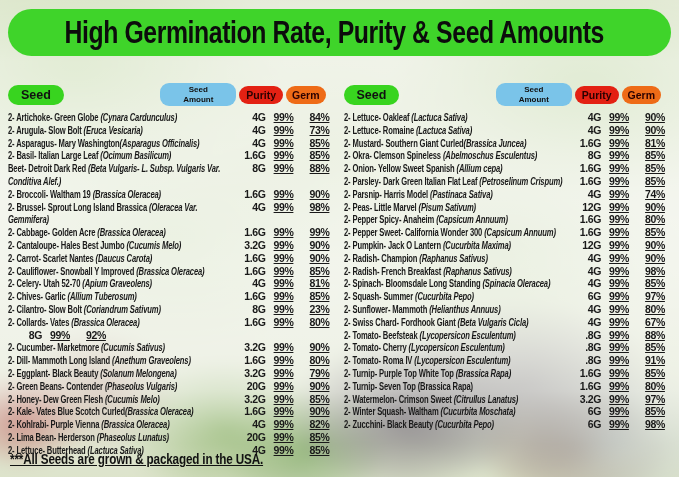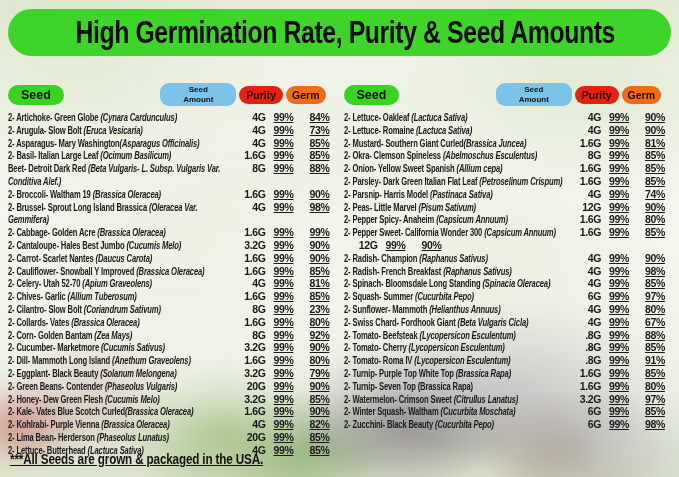--- a/index.html
+++ b/index.html
@@ -23,21 +23,21 @@
       radial-gradient(260px 160px at 200px 260px, rgba(175,205,140,.40), transparent 70%),
       radial-gradient(240px 150px at 520px 280px, rgba(170,200,135,.40), transparent 70%),
       linear-gradient(180deg,#dce4ca 0%,#e2e7d4 45%,#d7dfc3 100%);}
   .veil{position:absolute;inset:0;background:linear-gradient(180deg,
       rgba(255,255,255,.28) 0%, rgba(255,255,255,.55) 13%,
       rgba(255,255,255,.62) 55%, rgba(255,255,255,.50) 82%,
       rgba(255,255,255,.22) 93%, rgba(255,255,255,.12) 100%);}
 
   
   .banner{position:absolute;left:8px;right:8px;top:9px;height:47px;border-radius:26px;
-    background:var(--banner-green,#3fd42a);display:flex;align-items:center;justify-content:flex-start;}
+    background:var(--banner-green,#3fd42a);display:flex;align-items:center;justify-content:flex-end;}
   .banner span{font-size:31px;font-weight:bold;color:#0c0c0c;letter-spacing:-.5px;
     white-space:nowrap;transform:scaleX(.80);}
 
   
   .cols{position:absolute;left:8px;top:58px;width:665px;display:flex;gap:6px;color:var(--text,#191919);}
   .col{flex:1;min-width:0;}
   .col-head{display:flex;align-items:center;height:27px;margin-bottom:3px;margin-top:23px;}
   .pill{font-weight:bold;color:#111;white-space:normal;}
   .seed-pill{background:var(--seed-green,#38d41f);border-radius:12px;padding:3px 13px;font-size:12.5px;margin-left:0;}
   .head-spacer{flex:1;}
@@ -165,21 +165,20 @@
             <div class="cell pct pur">99%</div>
             <div class="cell pct ger">23%</div>
           </div>
           <div class="row">
             <div class="cell name"><span class="nm">2- Collards- Vates <i>(Brassica Oleracea)</i></span></div>
             <div class="cell amt">1.6G</div>
             <div class="cell pct pur">99%</div>
             <div class="cell pct ger">80%</div>
           </div>
           <div class="row">
-            <div class="cell name"><span class="nm">2- Corn- Golden Bantam <i>(Zea Mays)</i></span></div>
             <div class="cell amt">8G</div>
             <div class="cell pct pur">99%</div>
             <div class="cell pct ger">92%</div>
           </div>
           <div class="row">
             <div class="cell name"><span class="nm">2- Cucumber- Marketmore <i>(Cucumis Sativus)</i></span></div>
             <div class="cell amt">3.2G</div>
             <div class="cell pct pur">99%</div>
             <div class="cell pct ger">90%</div>
           </div>
@@ -297,20 +296,21 @@
             <div class="cell pct pur">99%</div>
             <div class="cell pct ger">80%</div>
           </div>
           <div class="row">
             <div class="cell name"><span class="nm">2- Pepper Sweet- California Wonder 300 <i>(Capsicum Annuum)</i></span></div>
             <div class="cell amt">1.6G</div>
             <div class="cell pct pur">99%</div>
             <div class="cell pct ger">85%</div>
           </div>
           <div class="row">
+            <div class="cell name"><span class="nm">2- Pumpkin- Jack O Lantern <i>(Cucurbita Maxima)</i></span></div>
             <div class="cell amt">12G</div>
             <div class="cell pct pur">99%</div>
             <div class="cell pct ger">90%</div>
           </div>
           <div class="row">
             <div class="cell name"><span class="nm">2- Radish- Champion <i>(Raphanus Sativus)</i></span></div>
             <div class="cell amt">4G</div>
             <div class="cell pct pur">99%</div>
             <div class="cell pct ger">90%</div>
           </div>

